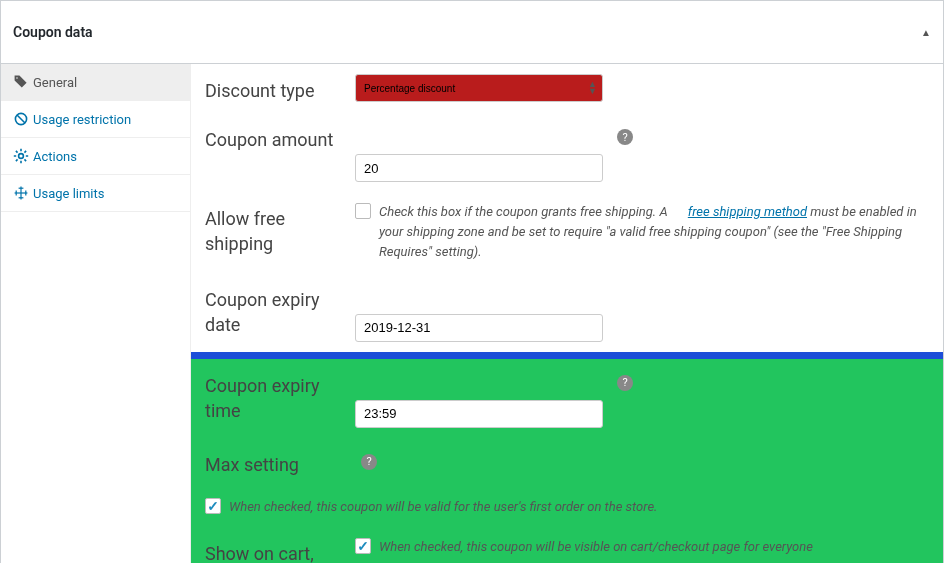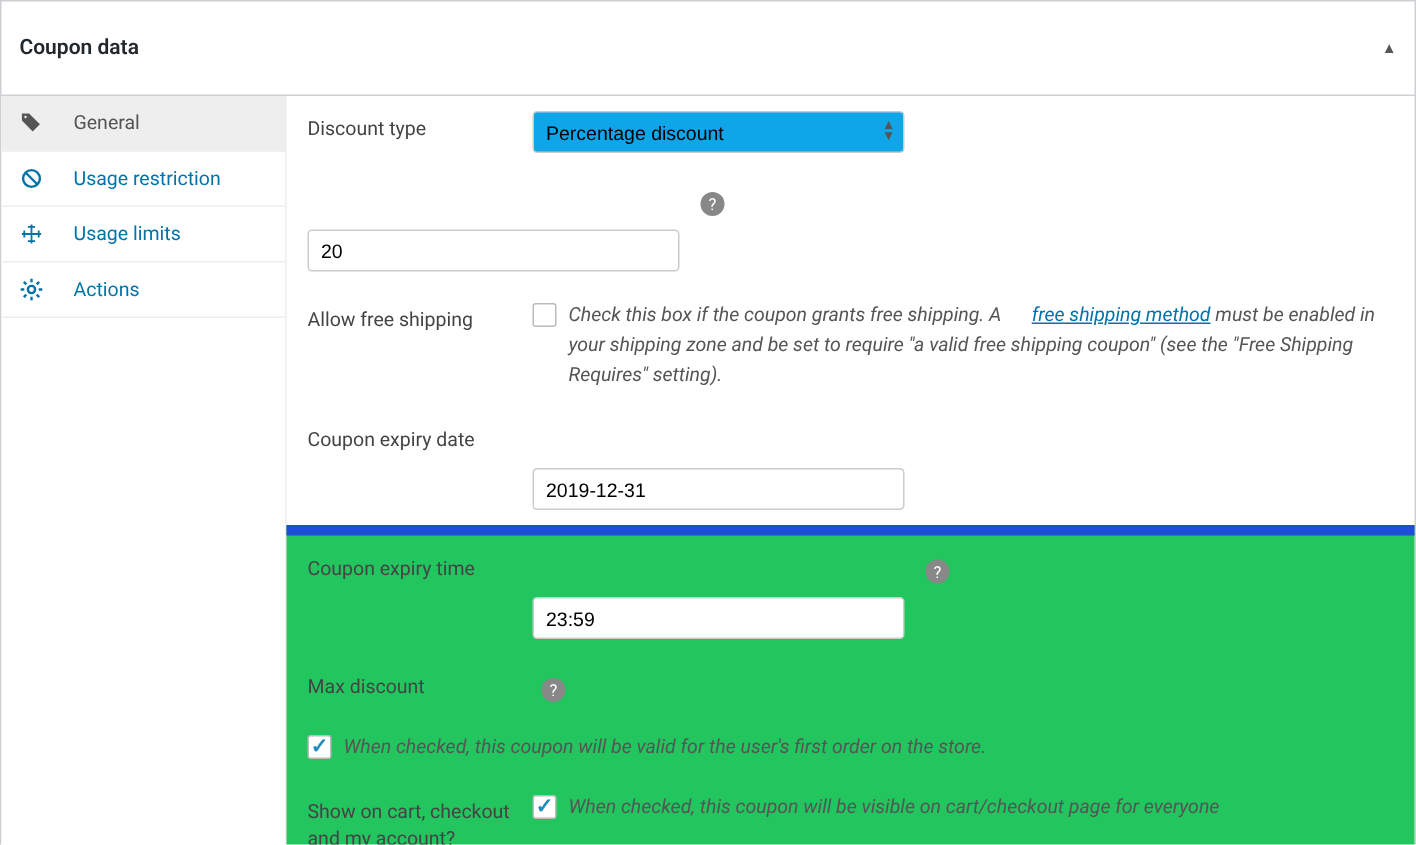--- a/index.html
+++ b/index.html
@@ -3,32 +3,32 @@
 <meta charset="utf-8">
 <style>
 * { box-sizing: border-box; margin: 0; padding: 0; }
 body { font-family: -apple-system, BlinkMacSystemFont, "Segoe UI", Roboto, sans-serif; font-size: 13px; color: #444; background: #fff; width: 944px; height: 563px; overflow: hidden; }
 .panel { border: 1px solid #ccd0d4; background: #fff; }
 .panel-header { display: flex; justify-content: space-between; align-items: center; padding: 23px 12px; border-bottom: 1px solid #ccd0d4; }
 .panel-header h2 { font-size: 14px; font-weight: 600; color: #23282d; }
 .panel-toggle { font-size: 10px; color: #555; cursor: pointer; }
 .panel-body { display: flex; min-height: 520px; }
 .sidebar { width: 190px; background: #fff; border-right: 1px solid #eee; }
-.tab { display: flex; align-items: center; gap: 20px; padding: 10px 12px; border-bottom: 1px solid #eee; cursor: pointer; font-size: 13px; color: #0073aa; }
+.tab { display: flex; align-items: center; gap: 4px; padding: 10px 12px; border-bottom: 1px solid #eee; cursor: pointer; font-size: 13px; color: #0073aa; }
 .tab:first-child { background: #eee; color: #555; }
 .tab .icon { width: 16px; height: 16px; display: inline-flex; align-items: center; justify-content: center; }
 .tab .icon svg { width: 16px; height: 16px; }
 .content { flex: 1; }
 .section { padding: 0; }
 .section.green { background: #22c55e; border-top: 7px solid #1d4ed8; border-bottom: 1px solid #e0f0e0; }
 .field { display: flex; align-items: flex-start; padding: 10px 14px; }
-.field-label { width: 150px; font-size: 13px; color: #444; padding-top: 4px; line-height: 1.4; }
+.field-label { width: 150px; font-size: 18px; color: #444; padding-top: 4px; line-height: 1.4; }
 .field-control { flex: 1; display: flex; align-items: flex-start; gap: 8px; }
 .select-wrap { position: relative; display: inline-block; }
-select { width: 248px; padding: 4px 20px 4px 8px; border: 1px solid #ccc; border-radius: 3px; font-size: 13px; background: #0ea5e9; -webkit-appearance: none; appearance: none; height: 28px; }
+select { width: 248px; padding: 4px 20px 4px 8px; border: 1px solid #ccc; border-radius: 3px; font-size: 10px; background: #b91c1c; -webkit-appearance: none; appearance: none; height: 28px; }
 .select-arrows { position: absolute; right: 6px; top: 50%; transform: translateY(-50%); font-size: 9px; line-height: 7px; color: #555; pointer-events: none; }
 input[type="text"] { width: 248px; padding: 4px 8px; border: 1px solid #ccc; border-radius: 3px; font-size: 13px; height: 28px; margin-top: 31px; }
 input::placeholder { color: #aaa; }
 .checkbox { width: 16px; height: 16px; border: 1px solid #bbb; border-radius: 2px; background: #fff; display: inline-flex; align-items: center; justify-content: center; flex-shrink: 0; margin-top: 1px; cursor: pointer; }
 .checkbox.checked::after { content: "✓"; color: #1e8cbe; font-size: 14px; font-weight: bold; line-height: 1; }
 .help-text { font-style: italic; color: #555; line-height: 1.55; font-size: 13px; max-width: 560px; }
 .help-text a { color: #0073aa; text-decoration: underline; margin-left: 17px; }
 .help-icon { width: 16px; height: 16px; border-radius: 50%; background: #888; color: #fff; font-size: 11px; display: inline-flex; align-items: center; justify-content: center; flex-shrink: 0; margin-top: 6px; margin-left: 6px; cursor: help; }
 </style>
 </head>
@@ -53,57 +53,58 @@
         <span class="icon">
             <svg viewBox="0 0 20 20" fill="none" stroke="#0073aa" stroke-width="2">
               <circle cx="10" cy="10" r="7"></circle>
               <line x1="5" y1="5" x2="15" y2="15"></line>
             </svg>
           </span>
         <span>Usage restriction</span>
       </div>
       <div class="tab">
         <span class="icon">
+            <svg viewBox="0 0 20 20" fill="none" stroke="#0073aa" stroke-width="2">
+              <circle cx="10" cy="10" r="3"></circle>
+              <path d="M10 1v3M10 16v3M19 10h-3M4 10H1M16.4 3.6l-2.1 2.1M5.7 14.3l-2.1 2.1M16.4 16.4l-2.1-2.1M5.7 5.7L3.6 3.6"></path>
+            </svg>
+          </span>
+        <span>Actions</span>
+      </div>
+      <div class="tab">
+        <span class="icon">
             <svg viewBox="0 0 20 20" stroke="#0073aa" stroke-width="1.5" fill="none">
               <line x1="10" y1="2" x2="10" y2="18"></line>
               <line x1="2" y1="10" x2="18" y2="10"></line>
               <line x1="7" y1="4" x2="13" y2="4"></line>
               <line x1="7" y1="16" x2="13" y2="16"></line>
               <line x1="4" y1="7" x2="4" y2="13"></line>
               <line x1="16" y1="7" x2="16" y2="13"></line>
             </svg>
           </span>
         <span>Usage limits</span>
-      </div>
-      <div class="tab">
-        <span class="icon">
-            <svg viewBox="0 0 20 20" fill="none" stroke="#0073aa" stroke-width="2">
-              <circle cx="10" cy="10" r="3"></circle>
-              <path d="M10 1v3M10 16v3M19 10h-3M4 10H1M16.4 3.6l-2.1 2.1M5.7 14.3l-2.1 2.1M16.4 16.4l-2.1-2.1M5.7 5.7L3.6 3.6"></path>
-            </svg>
-          </span>
-        <span>Actions</span>
       </div>
     </div>
 
     <div class="content">
       <div class="section">
         <div class="field">
           <div class="field-label">Discount type</div>
           <div class="field-control">
             <div class="select-wrap">
               <select>
                 <option>Percentage discount</option>
               </select>
               <div class="select-arrows">▲<br>▼</div>
             </div>
           </div>
         </div>
 
         <div class="field">
+          <div class="field-label">Coupon amount</div>
           <div class="field-control">
             <input type="text" value="20" style="">
             <span class="help-icon">?</span>
           </div>
         </div>
 
         <div class="field">
           <div class="field-label">Allow free shipping</div>
           <div class="field-control">
             <span class="checkbox"></span>
@@ -124,21 +125,21 @@
       <div class="section green">
         <div class="field">
           <div class="field-label">Coupon expiry time</div>
           <div class="field-control">
             <input type="text" value="23:59" style="">
             <span class="help-icon">?</span>
           </div>
         </div>
 
         <div class="field">
-          <div class="field-label">Max discount</div>
+          <div class="field-label">Max setting</div>
           <div class="field-control">
             <span class="help-icon">?</span>
           </div>
         </div>
 
         <div class="field">
           <div class="field-control">
             <span class="checkbox checked"></span>
             <span class="help-text">When checked, this coupon will be valid for the user's first order on the store.</span>
           </div>

